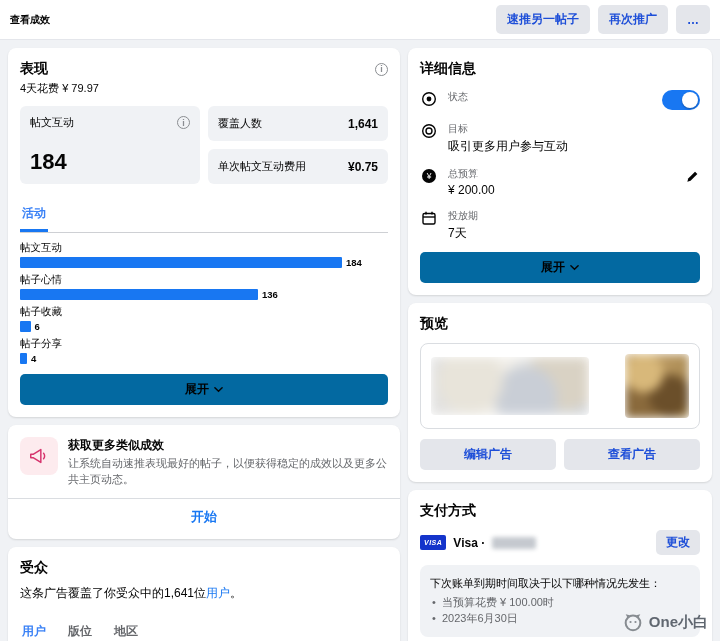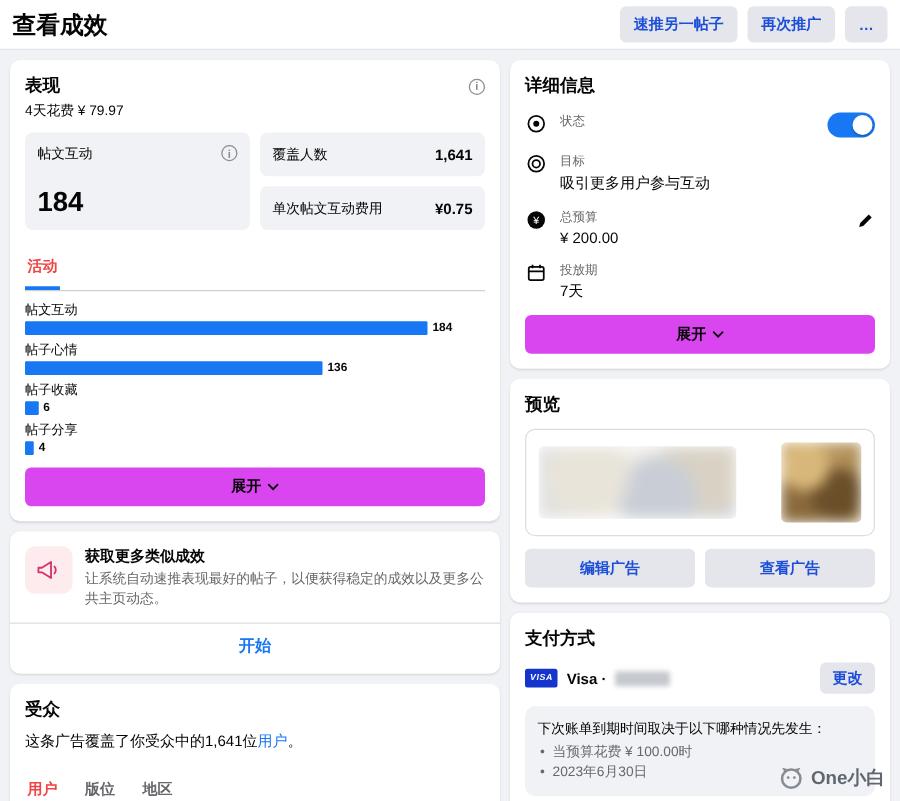--- a/index.html
+++ b/index.html
@@ -8,21 +8,21 @@
     background:#f0f2f5;
     font-family:"Liberation Sans","DejaVu Sans",sans-serif;
     color:#050505;
     position:relative;
   }
   
   .topbar {
     height:40px; background:#fff; display:flex; align-items:center;
     justify-content:space-between; padding:0 10px; border-bottom:1px solid #e4e6eb;
   }
-  .topbar h1 { font-size:19px; font-weight:700; }
+  .topbar h1 { font-size:10px; font-weight:700; }
   .topbar .actions { display:flex; gap:8px; }
   .btn {
     background:#e4e6eb; border:none; border-radius:5px; padding:6px 11px;
     font-size:12px; font-weight:700; color:#1d4ed8; cursor:pointer;
     font-family:inherit;
   }
   .btn.small { padding:4px 10px; }
   
   .main { display:flex; gap:8px; padding:8px; }
   .col-left { width:392px; display:flex; flex-direction:column; gap:8px; }
@@ -51,29 +51,29 @@
   .metric-box {
     background:#f0f2f5; border-radius:6px; padding:10px;
     display:flex; justify-content:space-between; align-items:center; font-size:11px;
   }
   .metric-box b { font-size:12px; }
   .tabs { display:flex; gap:18px; border-bottom:1px solid #ced0d4; margin-top:14px; }
   .tab {
     font-size:12px; font-weight:700; color:#65676b; padding:7px 2px; cursor:pointer;
     border-bottom:3px solid transparent;
   }
-  .tab.active { color:#ef4444; border-bottom-color:#1877f2; }
+  .tab.active { color:#3b82f6; border-bottom-color:#1877f2; }
   .act-chart { margin-top:8px; }
   .act-row { margin-bottom:5px; }
   .act-label { font-size:10.5px; margin-bottom:2px; }
   .act-barline { display:flex; align-items:center; gap:4px; }
   .act-bar { height:11px; background:#1877f2; border-radius:1px; }
   .act-val { font-size:9.5px; font-weight:700; color:#050505; }
   .expand-btn {
-    margin-top:10px; width:100%; background:#d946ef; border:none; border-radius:5px;
+    margin-top:10px; width:100%; background:#0369a1; border:none; border-radius:5px;
     padding:7px 18px; font-size:12px; font-weight:700; cursor:pointer; font-family:inherit;
     display:flex; align-items:center; justify-content:center; gap:5px;
   }
   .chev { width:9px; height:9px; display:inline-block; }
   
   .rec-top { display:flex; gap:10px; }
   .rec-icon {
     width:38px; height:38px; border-radius:8px; background:#fdebee; flex:0 0 auto;
     display:flex; align-items:center; justify-content:center;
   }

